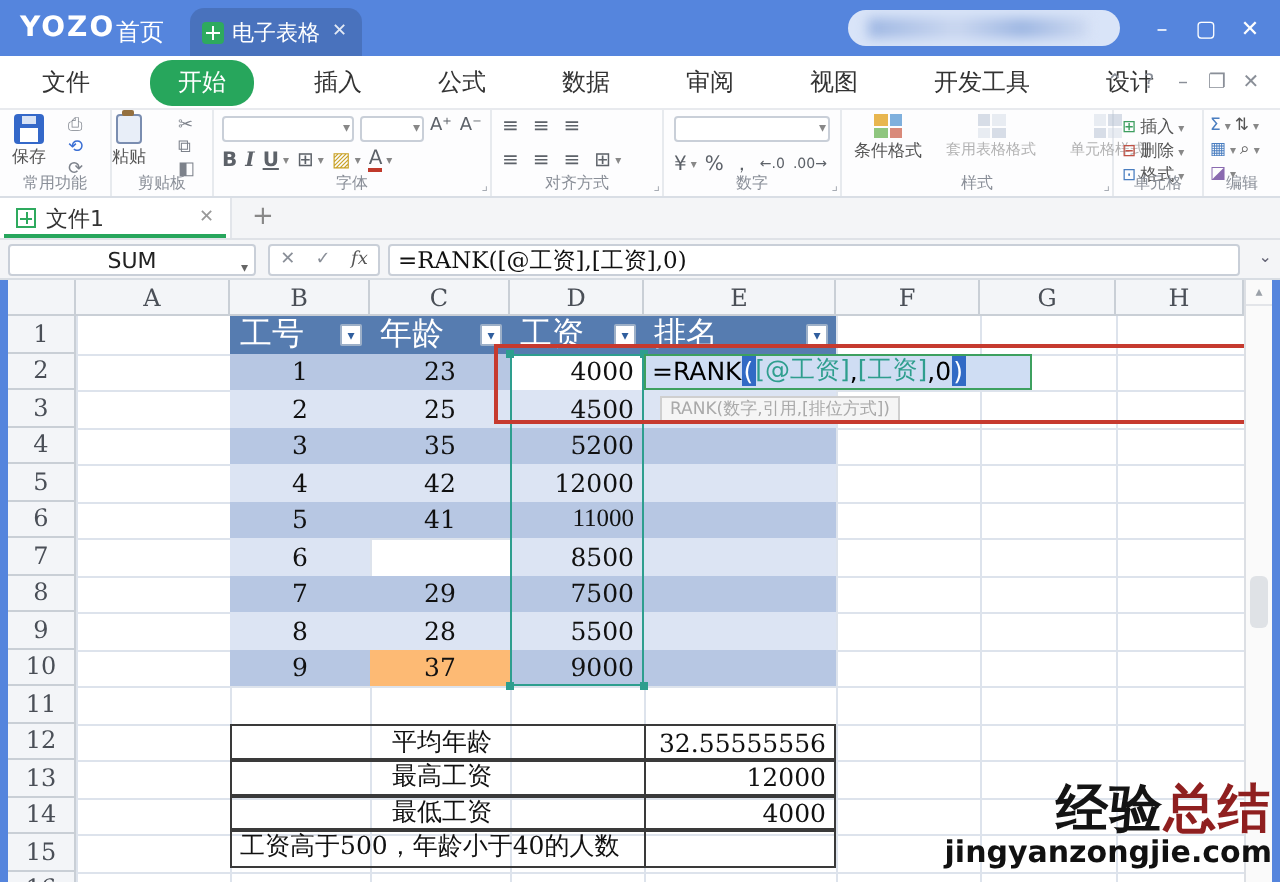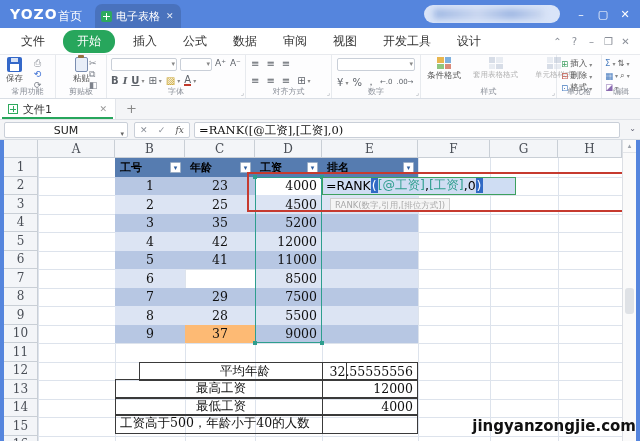--- a/index.html
+++ b/index.html
@@ -13,21 +13,21 @@
   .tb-tab .gicon:after{content:"";position:absolute;left:2px;top:2px;right:2px;bottom:2px;background:
     linear-gradient(#fff,#fff) 0 50%/100% 1px no-repeat,linear-gradient(#fff,#fff) 50% 0/1px 100% no-repeat;}
   .tb-tab-label{font-size:11px;white-space:nowrap;}
   .tb-tab-x{font-size:9px;opacity:.85;margin-left:2px;cursor:pointer;}
   .tb-blur{position:absolute;left:424px;top:5px;width:136px;height:18px;background:rgba(255,255,255,.78);border-radius:9px;overflow:hidden;}
   .tb-blur i{position:absolute;left:10px;top:4px;width:110px;height:10px;background:linear-gradient(90deg,#9db6e2,#c9d6ef 40%,#9db6e2 70%,#cdd9f0);filter:blur(3px);display:block;}
   .tb-win{position:absolute;top:0;height:28px;display:flex;align-items:center;color:#fff;}
   .tb-win span{width:22px;text-align:center;font-size:11px;cursor:pointer;}
   
   .mb{position:absolute;left:0;top:28px;width:640px;height:27px;background:#fff;border-bottom:1px solid #e8eaee;display:flex;align-items:center;}
-  .mb-items{display:flex;align-items:center;gap:4px;padding-left:10px;}
+  .mb-items{display:flex;align-items:center;gap:16px;padding-left:10px;}
   .mb-item{font-size:12px;color:#333;padding:3px 11px;white-space:nowrap;cursor:pointer;}
   .mb-item.active{background:#27a65c;color:#fff;border-radius:11px;padding:3px 14px;margin:0 3px;}
   .mb-right{position:absolute;right:6px;top:0;height:27px;display:flex;align-items:center;color:#8a8f98;}
   .mb-right span{width:17px;text-align:center;font-size:10px;cursor:pointer;}
   
   .ribbon{position:absolute;left:0;top:55px;width:640px;height:44px;background:#fdfdfe;border-bottom:1px solid #d9dee5;}
   .rgroup{position:absolute;top:0;height:43px;border-right:1px solid #e7eaee;}
   .rlabel{position:absolute;bottom:1px;left:0;right:0;text-align:center;font-size:8px;color:#8a8f98;white-space:nowrap;}
   .corner{position:absolute;right:1px;bottom:1px;font-size:7px;color:#a6abb3;}
   .bigbtn{position:absolute;top:2px;display:flex;flex-direction:column;align-items:center;gap:1px;cursor:pointer;}
@@ -68,21 +68,21 @@
   .fbtns span{font-size:9px;color:#8a8f98;cursor:pointer;}
   .fbtns .fx{font-family:"DejaVu Serif","Liberation Serif",serif;font-style:italic;color:#555;}
   .finput{position:absolute;left:194px;top:2px;width:426px;height:16px;background:#fff;border:1px solid #c9cfd8;border-radius:2px;font-size:11.5px;color:#111;line-height:14px;padding:0 4px;font-family:"DejaVu Serif","Liberation Serif",serif;white-space:nowrap;overflow:hidden;}
   .fexpand{position:absolute;right:4px;top:4px;font-size:8px;color:#667;cursor:pointer;}
   
   .sheet{position:absolute;left:0;top:140px;width:640px;height:301px;background:#fff;overflow:hidden;}
   .bluestrip{position:absolute;top:0;bottom:0;background:#5585dd;}
   .hdr{position:absolute;background:#f3f5f8;border-right:1px solid #c9cfd6;border-bottom:1px solid #c9cfd6;color:#4a4f57;font-family:"DejaVu Serif","Liberation Serif",serif;font-size:12px;display:flex;align-items:center;justify-content:center;cursor:pointer;}
   .gl{position:absolute;background:#dde3ec;}
   .cell{position:absolute;font-family:"DejaVu Serif","Liberation Serif",serif;font-size:12.5px;color:#111;display:flex;align-items:center;overflow:hidden;white-space:nowrap;}
-  .thead{background:#567cb0;color:#000000;font-weight:bold;font-size:11px;padding-left:5px;}
+  .thead{background:#567cb0;color:#ffffff;font-weight:normal;font-size:16px;padding-left:5px;}
   .filterbtn{position:absolute;width:11px;height:11px;background:#fff;border:1px solid #9db0c8;border-radius:1px;font-size:7px;color:#2f5e9e;display:flex;align-items:center;justify-content:center;cursor:pointer;}
   .refbox{position:absolute;border:1px solid #2e9e8e;pointer-events:none;}
   .refsq{position:absolute;width:4px;height:4px;background:#2e9e8e;}
   .editov{position:absolute;background:#cfddf3;border:1px solid #3da05f;display:flex;align-items:center;font-family:"DejaVu Serif","Liberation Serif",serif;font-size:12.5px;padding-left:3px;white-space:nowrap;}
   .seg-plain{color:#000;}
   .seg-ref{color:#2e9e8e;}
   .seg-paren{color:#fff;background:#316ac5;padding:0 1px;}
   .tooltip{position:absolute;background:#f5f5f5;border:1px solid #cfcfcf;color:#a9a9a9;font-size:8.5px;line-height:12px;padding:0 4px;white-space:nowrap;}
   .redbox{position:absolute;border:2px solid #c63a2f;pointer-events:none;}
   .sumcell{position:absolute;border:1px solid #3a3a3a;font-family:"DejaVu Serif","Liberation Serif",serif;font-size:12.5px;color:#111;display:flex;align-items:center;background:transparent;overflow:hidden;white-space:nowrap;}
@@ -147,21 +147,21 @@
     </div>
     <div class="mini" style="left:34px;top:3px;">
       <span>⎙</span>
       <span class="blue">⟲</span>
       <span>⟳</span>
     </div>
     <div class="rlabel">常用功能</div>
   </div>
 
   <div class="rgroup" style="left:56px;width:51px;">
-    <div class="bigbtn" style="left:17px;text-align:center;">
+    <div class="bigbtn" style="left:0;text-align:center;">
       <span class="clip"></span>
       <span class="blab">粘贴</span>
     </div>
     <div class="mini" style="left:33px;top:3px;">
       <span>✂</span>
       <span>⧉</span>
       <span>◧</span>
     </div>
     <div class="rlabel">剪贴板</div>
   </div>
@@ -392,21 +392,21 @@
     <div class="cell" style="left:115px;top:73.5px;width:70px;height:18.5px;background:#b7c7e3;justify-content:center;">3</div>
     <div class="cell" style="left:185px;top:73.5px;width:70px;height:18.5px;background:#b7c7e3;justify-content:center;">35</div>
     <div class="cell" style="left:255px;top:73.5px;width:67px;height:18.5px;background:#b7c7e3;justify-content:flex-end;padding-right:5px;">5200</div>
     <div class="cell" style="left:322px;top:73.5px;width:96px;height:18.5px;background:#b7c7e3;justify-content:flex-start;"></div>
     <div class="cell" style="left:115px;top:92px;width:70px;height:18.5px;background:#dce4f3;justify-content:center;">4</div>
     <div class="cell" style="left:185px;top:92px;width:70px;height:18.5px;background:#dce4f3;justify-content:center;">42</div>
     <div class="cell" style="left:255px;top:92px;width:67px;height:18.5px;background:#dce4f3;justify-content:flex-end;padding-right:5px;">12000</div>
     <div class="cell" style="left:322px;top:92px;width:96px;height:18.5px;background:#dce4f3;justify-content:flex-start;"></div>
     <div class="cell" style="left:115px;top:110.5px;width:70px;height:18.5px;background:#b7c7e3;justify-content:center;">5</div>
     <div class="cell" style="left:185px;top:110.5px;width:70px;height:18.5px;background:#b7c7e3;justify-content:center;">41</div>
-    <div class="cell" style="left:255px;top:110.5px;width:67px;height:18.5px;background:#b7c7e3;justify-content:flex-end;padding-right:5px;">11000</div>
+    <div class="cell" style="left:255px;top:110.5px;width:67px;height:18.5px;background:#b7c7e3;justify-content:flex-end;padding-right:5px;font-family:Liberation Serif, serif;">11000</div>
     <div class="cell" style="left:322px;top:110.5px;width:96px;height:18.5px;background:#b7c7e3;justify-content:flex-start;"></div>
     <div class="cell" style="left:115px;top:129px;width:70px;height:18.5px;background:#dce4f3;justify-content:center;">6</div>
     <div class="cell" style="left:255px;top:129px;width:67px;height:18.5px;background:#dce4f3;justify-content:flex-end;padding-right:5px;">8500</div>
     <div class="cell" style="left:322px;top:129px;width:96px;height:18.5px;background:#dce4f3;justify-content:flex-start;"></div>
     <div class="cell" style="left:115px;top:147.5px;width:70px;height:18.5px;background:#b7c7e3;justify-content:center;">7</div>
     <div class="cell" style="left:185px;top:147.5px;width:70px;height:18.5px;background:#b7c7e3;justify-content:center;">29</div>
     <div class="cell" style="left:255px;top:147.5px;width:67px;height:18.5px;background:#b7c7e3;justify-content:flex-end;padding-right:5px;">7500</div>
     <div class="cell" style="left:322px;top:147.5px;width:96px;height:18.5px;background:#b7c7e3;justify-content:flex-start;"></div>
     <div class="cell" style="left:115px;top:166px;width:70px;height:18.5px;background:#dce4f3;justify-content:center;">8</div>
     <div class="cell" style="left:185px;top:166px;width:70px;height:18.5px;background:#dce4f3;justify-content:center;">28</div>
@@ -425,28 +425,29 @@
       <span class="seg-plain">=RANK</span>
       <span class="seg-paren">(</span>
       <span class="seg-ref">[@工资]</span>
       <span class="seg-plain">,</span>
       <span class="seg-ref">[工资]</span>
       <span class="seg-plain">,0</span>
       <span class="seg-paren">)</span>
     </div>
     <div class="tooltip" style="left:330px;top:58px;">RANK(数字,引用,[排位方式])</div>
     <div class="redbox" style="left:247px;top:32px;width:381px;height:40px;"></div>
-    <div class="sumcell" style="left:115px;top:221.5px;width:208px;height:19.5px;justify-content:center;padding-left:4px;margin-left:24px;">平均年龄</div>
+    <div class="sumcell" style="left:115px;top:221.5px;width:208px;height:19.5px;justify-content:center;padding-left:4px;">平均年龄</div>
     <div class="sumcell" style="left:322px;top:221.5px;width:96px;height:19.5px;justify-content:flex-end;padding-right:4px;">32.55555556</div>
     <div class="sumcell" style="left:115px;top:239px;width:208px;height:19.5px;justify-content:center;padding-left:4px;">最高工资</div>
     <div class="sumcell" style="left:322px;top:239px;width:96px;height:19.5px;justify-content:flex-end;padding-right:4px;">12000</div>
     <div class="sumcell" style="left:115px;top:256.5px;width:208px;height:19.5px;justify-content:center;padding-left:4px;">最低工资</div>
     <div class="sumcell" style="left:322px;top:256.5px;width:96px;height:19.5px;justify-content:flex-end;padding-right:4px;">4000</div>
     <div class="sumcell" style="left:115px;top:274px;width:208px;height:19.5px;justify-content:flex-start;padding-left:4px;">工资高于500，年龄小于40的人数</div>
     <div class="sumcell" style="left:322px;top:274px;width:96px;height:19.5px;justify-content:flex-end;padding-right:4px;"></div>
     <div class="scroll" style="left:622px;width:14px;">
       <div class="up">▴</div>
       <div class="thumb"></div>
     </div>
     <div class="wm" style="">
+      <div class="l1"><span class="b">经验</span><span class="r">总结</span></div>
       <div class="l2">jingyanzongjie.com</div>
     </div>
   </div>
 
 </body></html>

